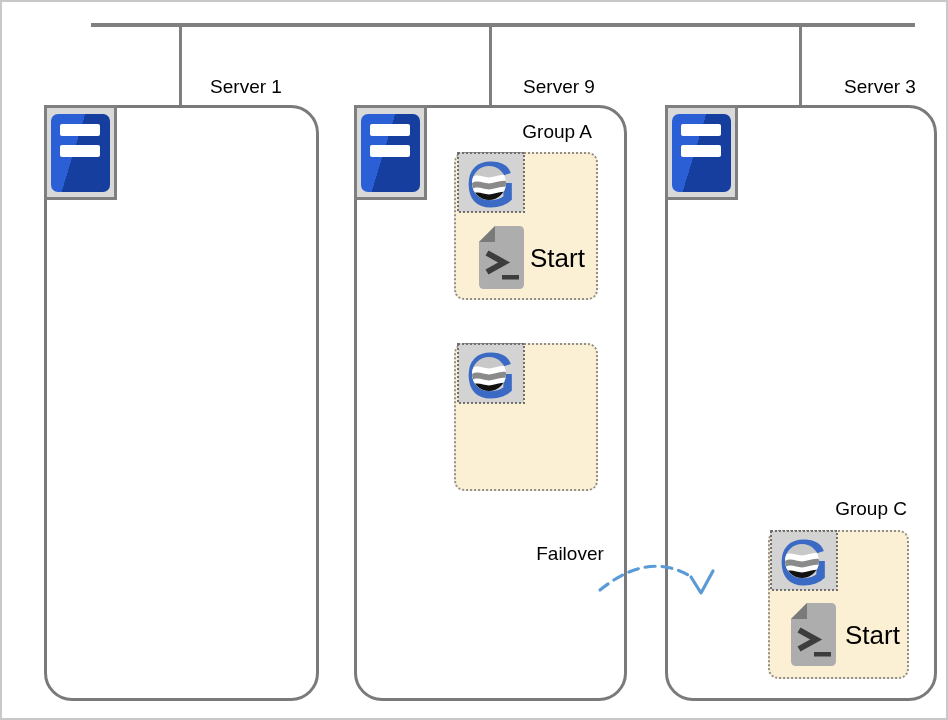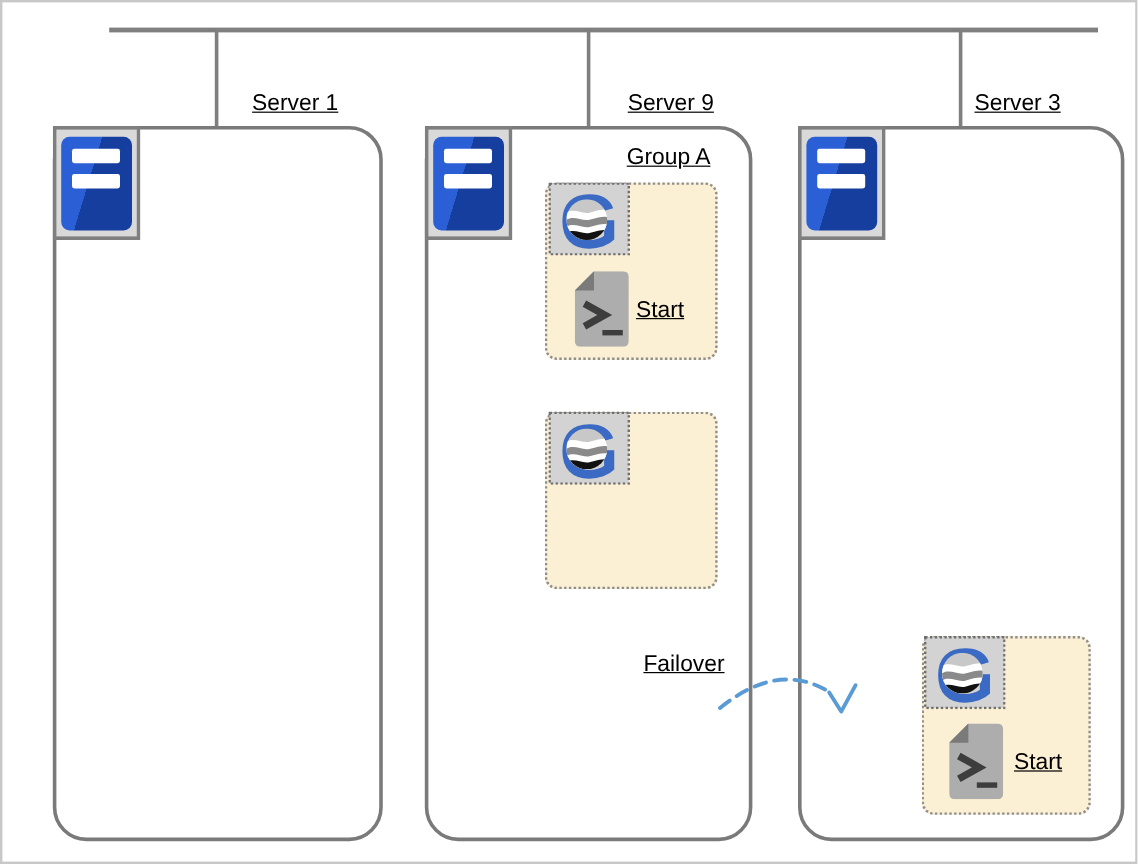--- a/index.html
+++ b/index.html
@@ -3,45 +3,45 @@
 <meta charset="utf-8">
 <style>
   html,body{margin:0;padding:0;background:#fff;}
   .figure{
     position:relative;width:948px;height:720px;box-sizing:border-box;
     background:#ffffff;border:2px solid #C8C8C8;overflow:hidden;
     font-family:"Liberation Sans",sans-serif;color:#000;
   }
   .abs{position:absolute;}
   .busline{background:#7F7F7F;}
-  .lbl{font-size:19px;line-height:21px;white-space:nowrap;text-decoration:underline;}
+  .lbl{font-size:19px;line-height:21px;white-space:nowrap;}
   .server-label{width:130px;text-align:center;}
   .server-box{
     box-sizing:border-box;border:3px solid #7A7A7A;border-radius:28px;background:#ffffff;
   }
   .group-box{
     box-sizing:border-box;background:#FBEFD4;border:2px dotted #8E8E8E;border-radius:10px;
   }
   .group-label{text-align:right;}
-  .start-label{font-size:19px;}
+  .start-label{font-size:26px;}
   svg{display:block;}
 </style>
 </head>
 <body>
 
 <div class="figure">
 
   <div class="abs busline" style="left:89px;top:21px;width:824px;height:4px;"></div>
   <div class="abs busline" style="left:177px;top:23px;width:3px;height:80px;"></div>
   <div class="abs busline" style="left:487px;top:23px;width:3px;height:80px;"></div>
   <div class="abs busline" style="left:797px;top:23px;width:3px;height:80px;"></div>
 
   <div class="abs lbl server-label" style="left:179px;top:74px;">Server 1</div>
   <div class="abs lbl server-label" style="left:492px;top:74px;">Server 9</div>
-  <div class="abs lbl server-label" style="left:781px;top:74px;">Server 3</div>
+  <div class="abs lbl server-label" style="left:801px;top:74px;padding-left:12px;">Server 3</div>
 
   <div class="abs server-box" style="left:42px;top:103px;width:275px;height:596px;"></div>
   <div class="abs server-box" style="left:352px;top:103px;width:273px;height:596px;"></div>
   <div class="abs server-box" style="left:663px;top:103px;width:272px;height:596px;"></div>
 
   <svg class="abs" style="left:42px;top:103px;" width="73" height="95" viewBox="0 0 73 95">
     <defs>
       <linearGradient id="towergrad1" x1="0%" y1="0%" x2="100%" y2="40%">
         <stop offset="0" stop-color="#2B5FD6"></stop>
           <stop offset="0.5" stop-color="#2B5FD6"></stop>
@@ -81,20 +81,21 @@
     <rect x="7" y="9" width="59" height="78" rx="7" fill="url(#towergrad3)"></rect>
     <rect x="16" y="19" width="40" height="12" rx="2" fill="#ffffff"></rect>
     <rect x="16" y="40" width="40" height="12" rx="2" fill="#ffffff"></rect>
   </svg>
 
   <div class="abs lbl group-label" style="left:452px;top:119px;width:138px;">Group A</div>
   <div class="abs group-box" style="left:452px;top:150px;width:144px;height:148px;"></div>
 
   <div class="abs group-box" style="left:452px;top:341px;width:144px;height:148px;"></div>
 
+  <div class="abs lbl group-label" style="left:766px;top:496px;width:139px;">Group C</div>
   <div class="abs group-box" style="left:766px;top:528px;width:141px;height:149px;"></div>
 
   <svg class="abs" style="left:455px;top:150px;" width="68" height="61" viewBox="0 0 68 61">
     <rect x="1" y="1" width="66" height="59" fill="#D3D3D3" stroke="#6F6F6F" stroke-width="2" stroke-dasharray="2 2"></rect>
     <text x="34" y="55" text-anchor="middle" font-family="Liberation Sans, sans-serif" font-size="64" font-weight="bold" fill="#3A6AC4">G</text>
     <clipPath id="spha">
         <circle cx="32" cy="31" r="17"></circle>
       </clipPath>
     <g clip-path="url(#spha)">
       <rect x="15" y="14" width="34" height="34" fill="#C8C8C8"></rect>

